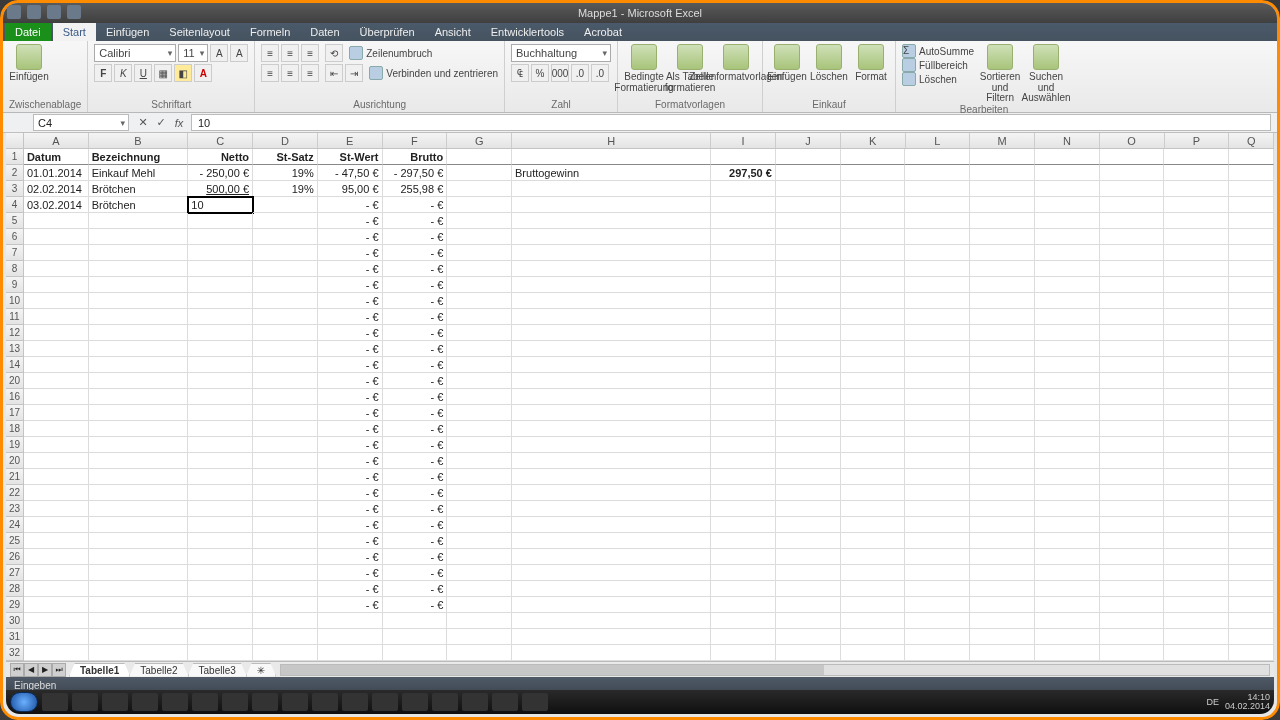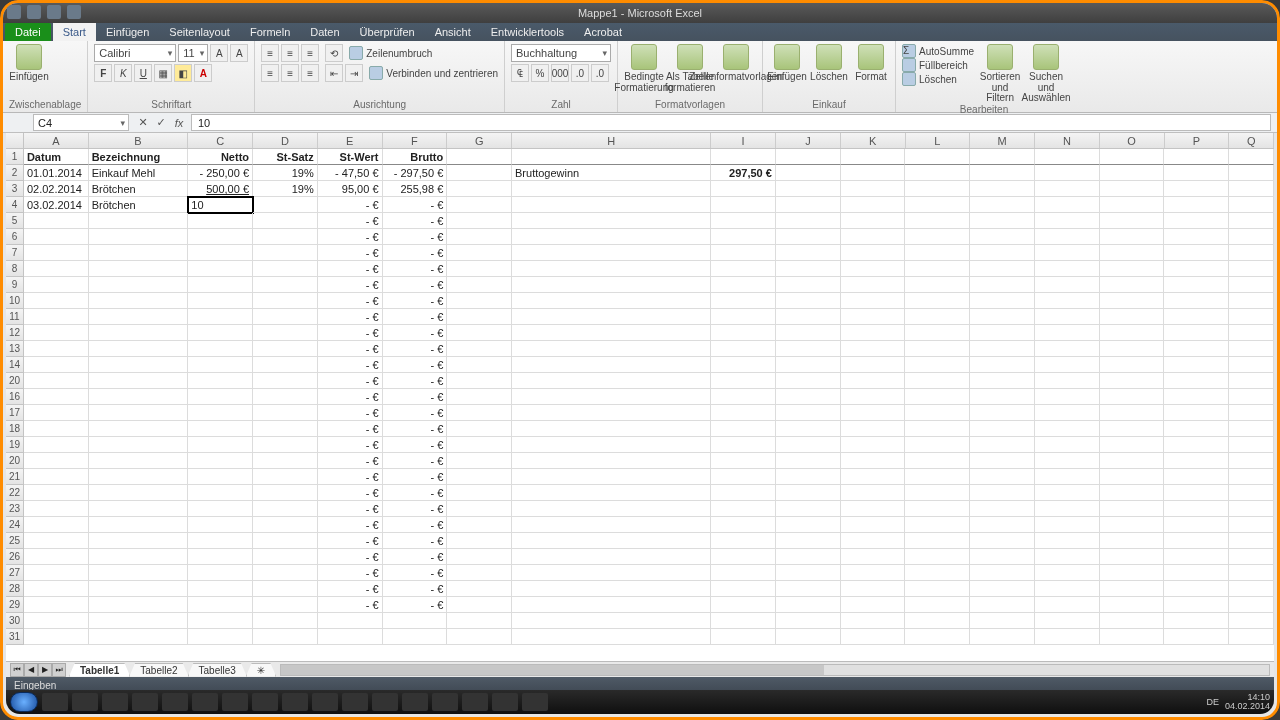--- a/index.html
+++ b/index.html
@@ -903,20 +903,40 @@
           <div class="cell wI r" style="width: 65px;"></div>
           <div class="cell wJ" style="width: 65px;"></div>
           <div class="cell wK" style="width: 65px;"></div>
           <div class="cell wL" style="width: 65px;"></div>
           <div class="cell wM" style="width: 65px;"></div>
           <div class="cell wN" style="width: 65px;"></div>
           <div class="cell wO" style="width: 65px;"></div>
           <div class="cell wP" style="width: 65px;"></div>
           <div class="cell wQ" style="width: 45px;"></div>
         </div>
+        <div class="row">
+          <div class="rh">32</div>
+          <div class="cell wA" style="width: 65px;"></div>
+          <div class="cell wB" style="width: 100px;"></div>
+          <div class="cell wC r" style="width: 65px;"></div>
+          <div class="cell wD r" style="width: 65px;"></div>
+          <div class="cell wE r" style="width: 65px;"></div>
+          <div class="cell wF r" style="width: 65px;"></div>
+          <div class="cell wG" style="width: 65px;"></div>
+          <div class="cell wH" style="width: 200px;"></div>
+          <div class="cell wI r" style="width: 65px;"></div>
+          <div class="cell wJ" style="width: 65px;"></div>
+          <div class="cell wK" style="width: 65px;"></div>
+          <div class="cell wL" style="width: 65px;"></div>
+          <div class="cell wM" style="width: 65px;"></div>
+          <div class="cell wN" style="width: 65px;"></div>
+          <div class="cell wO" style="width: 65px;"></div>
+          <div class="cell wP" style="width: 65px;"></div>
+          <div class="cell wQ" style="width: 45px;"></div>
+        </div>
       </div>
   </div>
 
   <div class="sheettabs">
     <div class="nav">
       <span>⏮</span>
       <span>◀</span>
       <span>▶</span>
       <span>⏭</span>
     </div>

